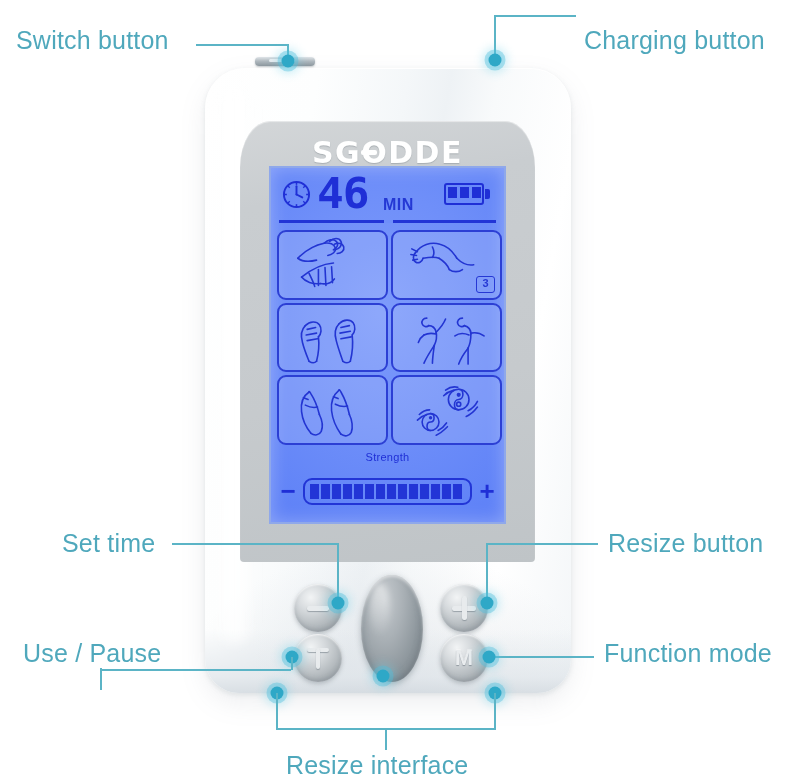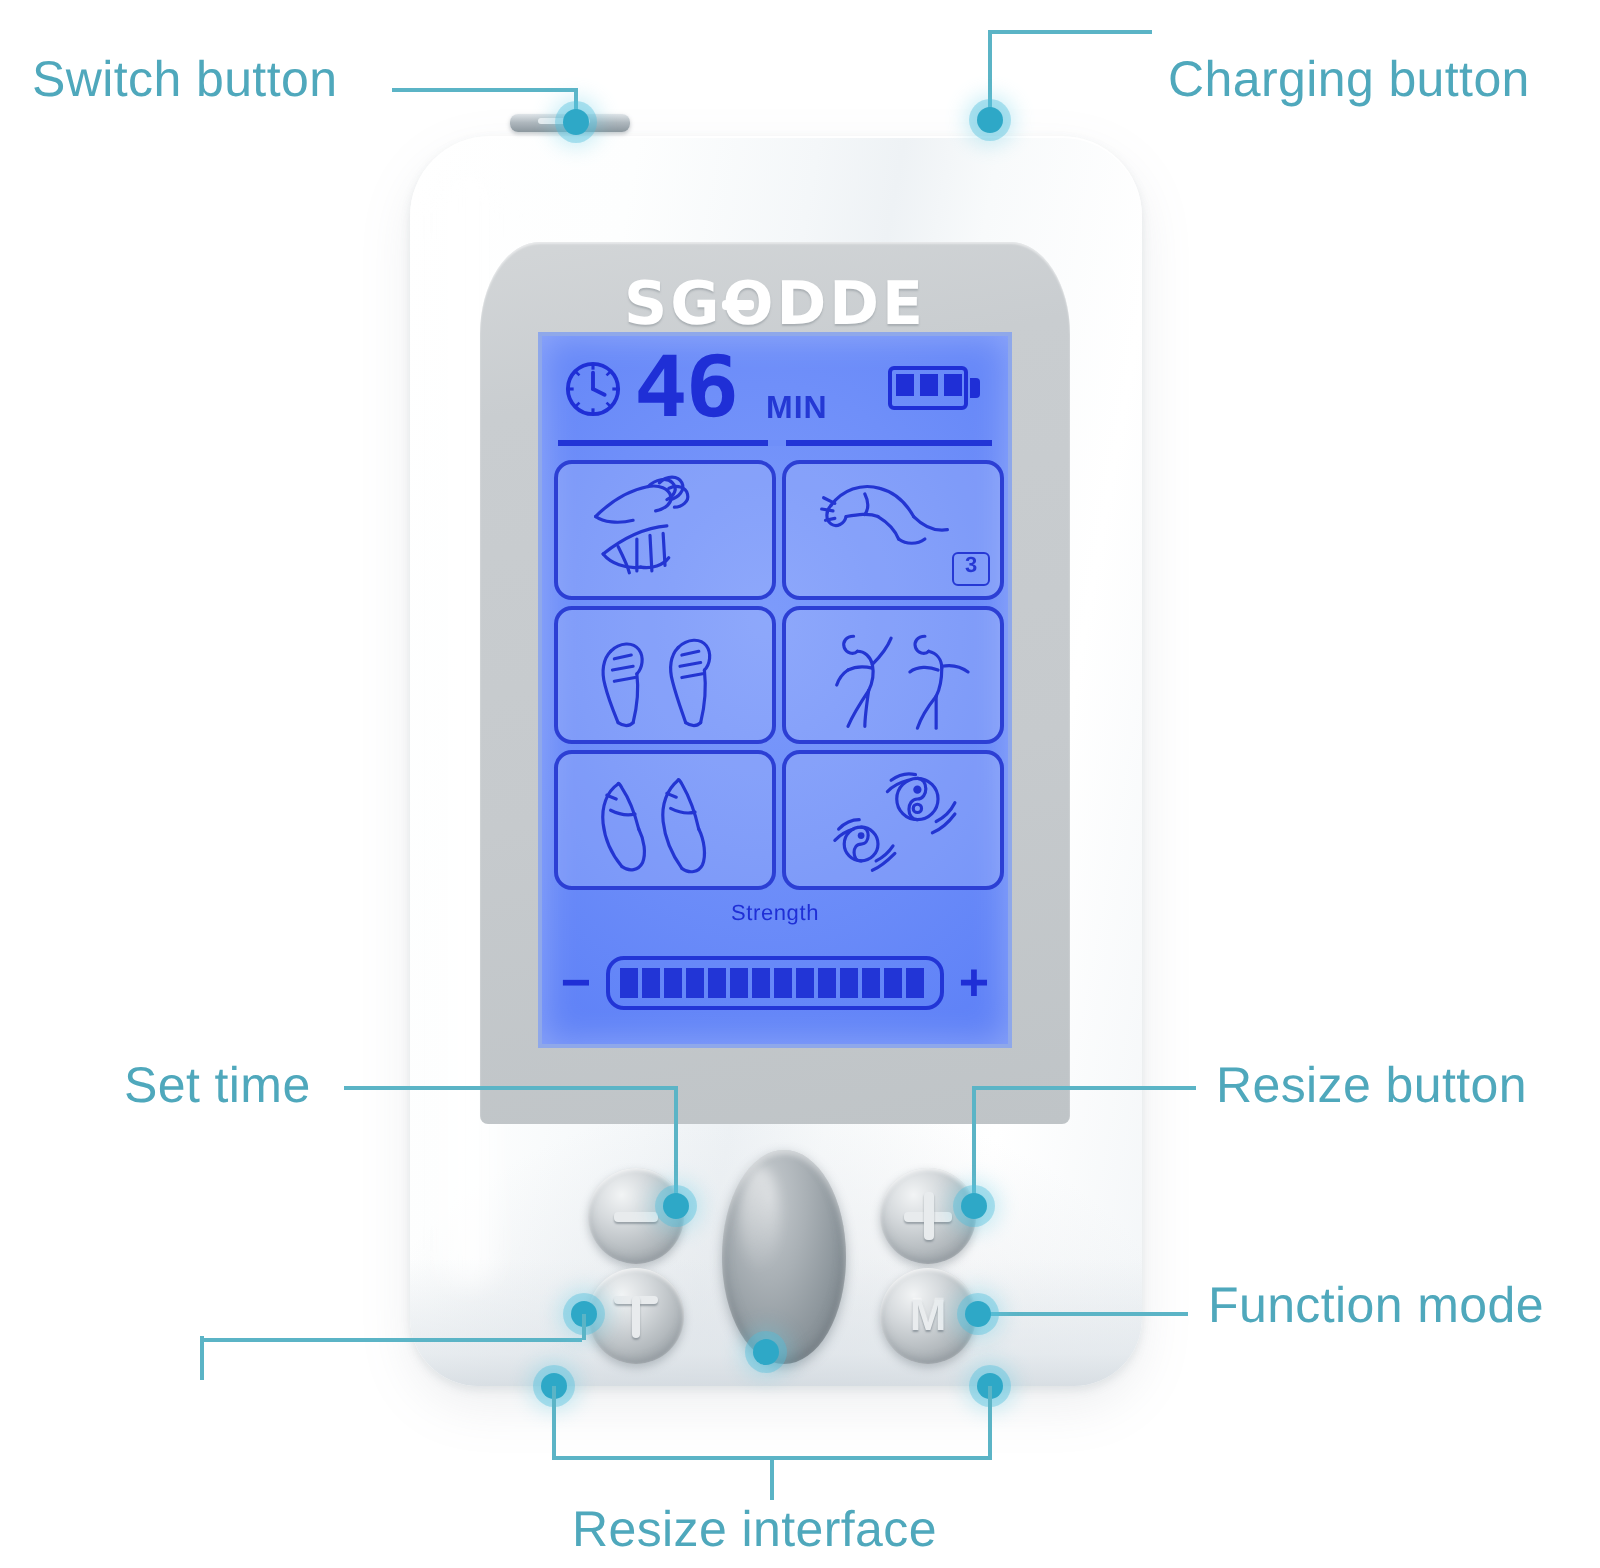--- a/index.html
+++ b/index.html
@@ -667,20 +667,21 @@
   <div class="callout-label" style="left:52px; top:531px;margin-left:10px;">Set time</div>
   <div class="leader h" style="left:172px; top:543px; width:166px;"></div>
   <div class="leader v" style="left:337px; top:543px; height:60px;"></div>
   <div class="marker" style="left:338px; top:603px;"></div>
 
   <div class="callout-label" style="left:608px; top:531px;">Resize button</div>
   <div class="leader h" style="left:486px; top:543px; width:112px;"></div>
   <div class="leader v" style="left:486px; top:543px; height:60px;"></div>
   <div class="marker" style="left:487px; top:603px;"></div>
 
+  <div class="callout-label" style="left:23px; top:641px;">Use / Pause</div>
   <div class="leader v" style="left:100px; top:668px; height:22px;"></div>
   <div class="leader h" style="left:100px; top:669px; width:191px;"></div>
   <div class="marker" style="left:292px; top:657px;"></div>
   <div class="leader v" style="left:291px; top:657px; height:13px;"></div>
 
   <div class="callout-label" style="left:604px; top:641px;text-align:right;">Function mode</div>
   <div class="leader h" style="left:489px; top:656px; width:105px;"></div>
   <div class="marker" style="left:489px; top:657px;"></div>
 
   <div class="marker" style="left:277px; top:693px;"></div>

